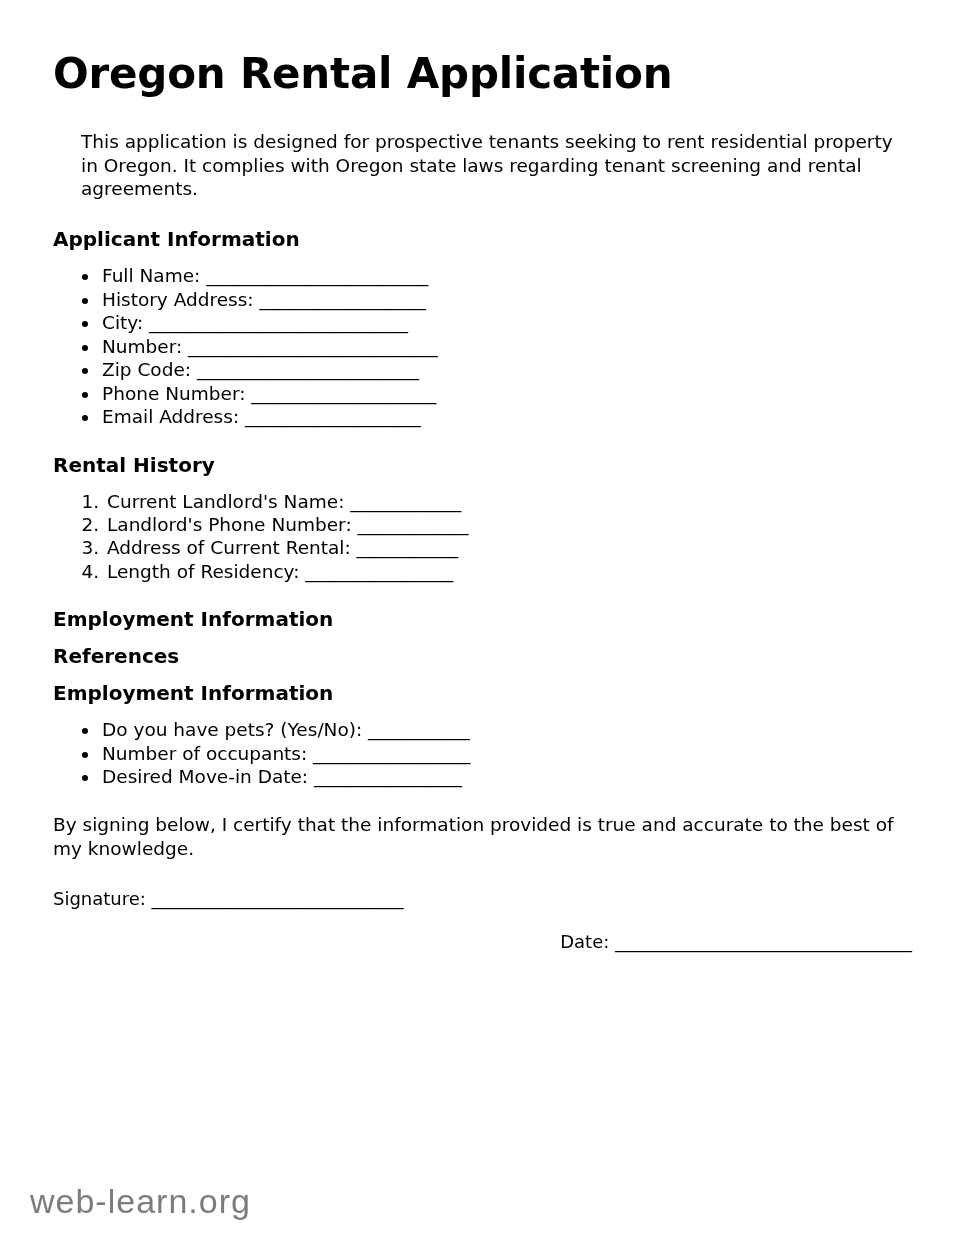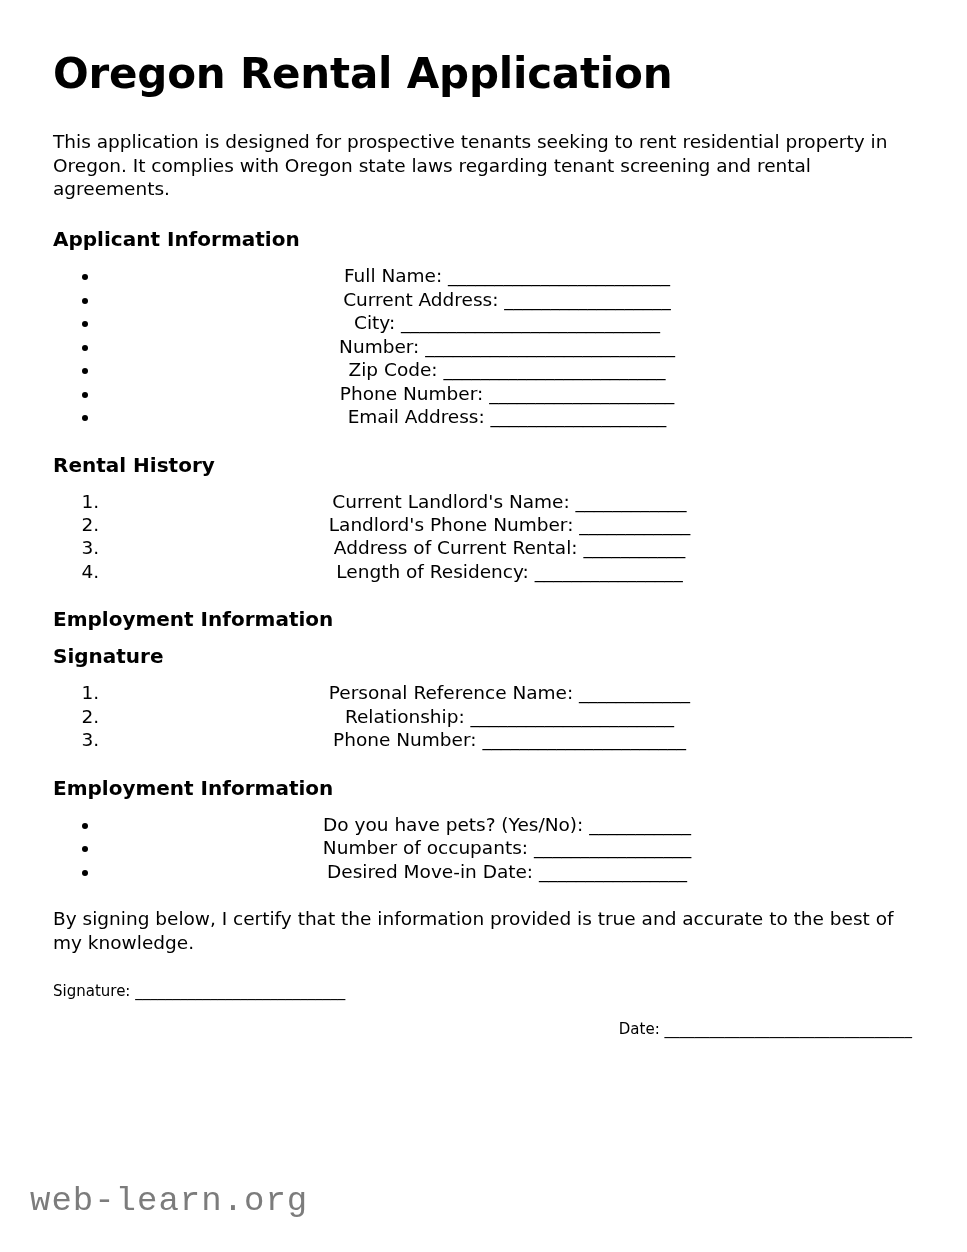--- a/index.html
+++ b/index.html
@@ -34,81 +34,80 @@
     color: #000;
   }
   p.intro, p.certify {
     font-size: 18.5px;
     line-height: 1.28;
     margin: 0;
     padding: 0;
     max-width: 852px;
     color: #000;
   }
-  p.intro { margin-bottom: 26px; }
+  p.intro { margin-bottom: 26px; margin-left: 28px; }
   h2.section-title {
     font-size: 20px;
     font-weight: bold;
     line-height: 1.2;
     margin: 0 0 13px 0;
     padding: 0;
     color: #000;
   }
   ul.field-list, ol.field-list {
     margin: 0 0 24px 0;
     padding-left: 47px;
     font-size: 18.5px;
     line-height: 1.27;
-    text-align: center;
   }
   ul.field-list { list-style-type: disc; }
   ol.field-list { list-style-type: decimal; }
   ul.field-list li, ol.field-list li {
     margin: 0;
     padding: 0 0 0 2px;
     white-space: nowrap;
   }
   ol.field-list { padding-left: 52px; }
   .sig-block {
     margin-top: 27px;
-    font-size: 15px;
+    font-size: 18px;
     line-height: 1.3;
   }
   .sig-line {
     margin-bottom: 19px;
     white-space: nowrap;
   }
   .sig-line:last-child { margin-bottom: 0; text-align: right; }
   .blank { letter-spacing: 0px; }
   .watermark {
     position: absolute;
     left: 30px;
     top: 1182px;
-    font-family: Liberation Mono, monospace;
+    font-family: Liberation Sans, sans-serif;
     font-size: 34px;
     letter-spacing: 1px;
     color: #7c7c7c;
     white-space: nowrap;
   }
   .section-block { margin: 0; }
 </style>
 </head>
 <body>
 
 <div class="page">
 
   <h1 class="doc-title">Oregon Rental Application</h1>
 
   <p class="intro">This application is designed for prospective tenants seeking to rent residential property in Oregon. It complies with Oregon state laws regarding tenant screening and rental agreements.</p>
 
   <div class="section-block">
     <h2 class="section-title">Applicant Information</h2>
     <ul class="field-list">
       <li><span class="blank">Full Name: ________________________</span></li>
-      <li><span class="blank">Current Address: __________________</span></li>
+      <li><span class="blank">History Address: __________________</span></li>
       <li><span class="blank">City: ____________________________</span></li>
       <li><span class="blank">Number: ___________________________</span></li>
       <li><span class="blank">Zip Code: ________________________</span></li>
       <li><span class="blank">Phone Number: ____________________</span></li>
       <li><span class="blank">Email Address: ___________________</span></li>
     </ul>
   </div>
 
   <div class="section-block">
     <h2 class="section-title">Rental History</h2>
@@ -118,26 +117,21 @@
       <li><span class="blank">Address of Current Rental: ___________</span></li>
       <li><span class="blank">Length of Residency: ________________</span></li>
     </ol>
   </div>
 
   <div class="section-block">
     <h2 class="section-title">Employment Information</h2>
   </div>
 
   <div class="section-block">
-    <h2 class="section-title">Signature</h2>
-    <ol class="field-list">
-      <li><span class="blank">Personal Reference Name: ____________</span></li>
-      <li><span class="blank">Relationship: ______________________</span></li>
-      <li><span class="blank">Phone Number: ______________________</span></li>
-    </ol>
+    <h2 class="section-title">References</h2>
   </div>
 
   <div class="section-block">
     <h2 class="section-title">Employment Information</h2>
     <ul class="field-list">
       <li><span class="blank">Do you have pets? (Yes/No): ___________</span></li>
       <li><span class="blank">Number of occupants: _________________</span></li>
       <li><span class="blank">Desired Move-in Date: ________________</span></li>
     </ul>
   </div>

